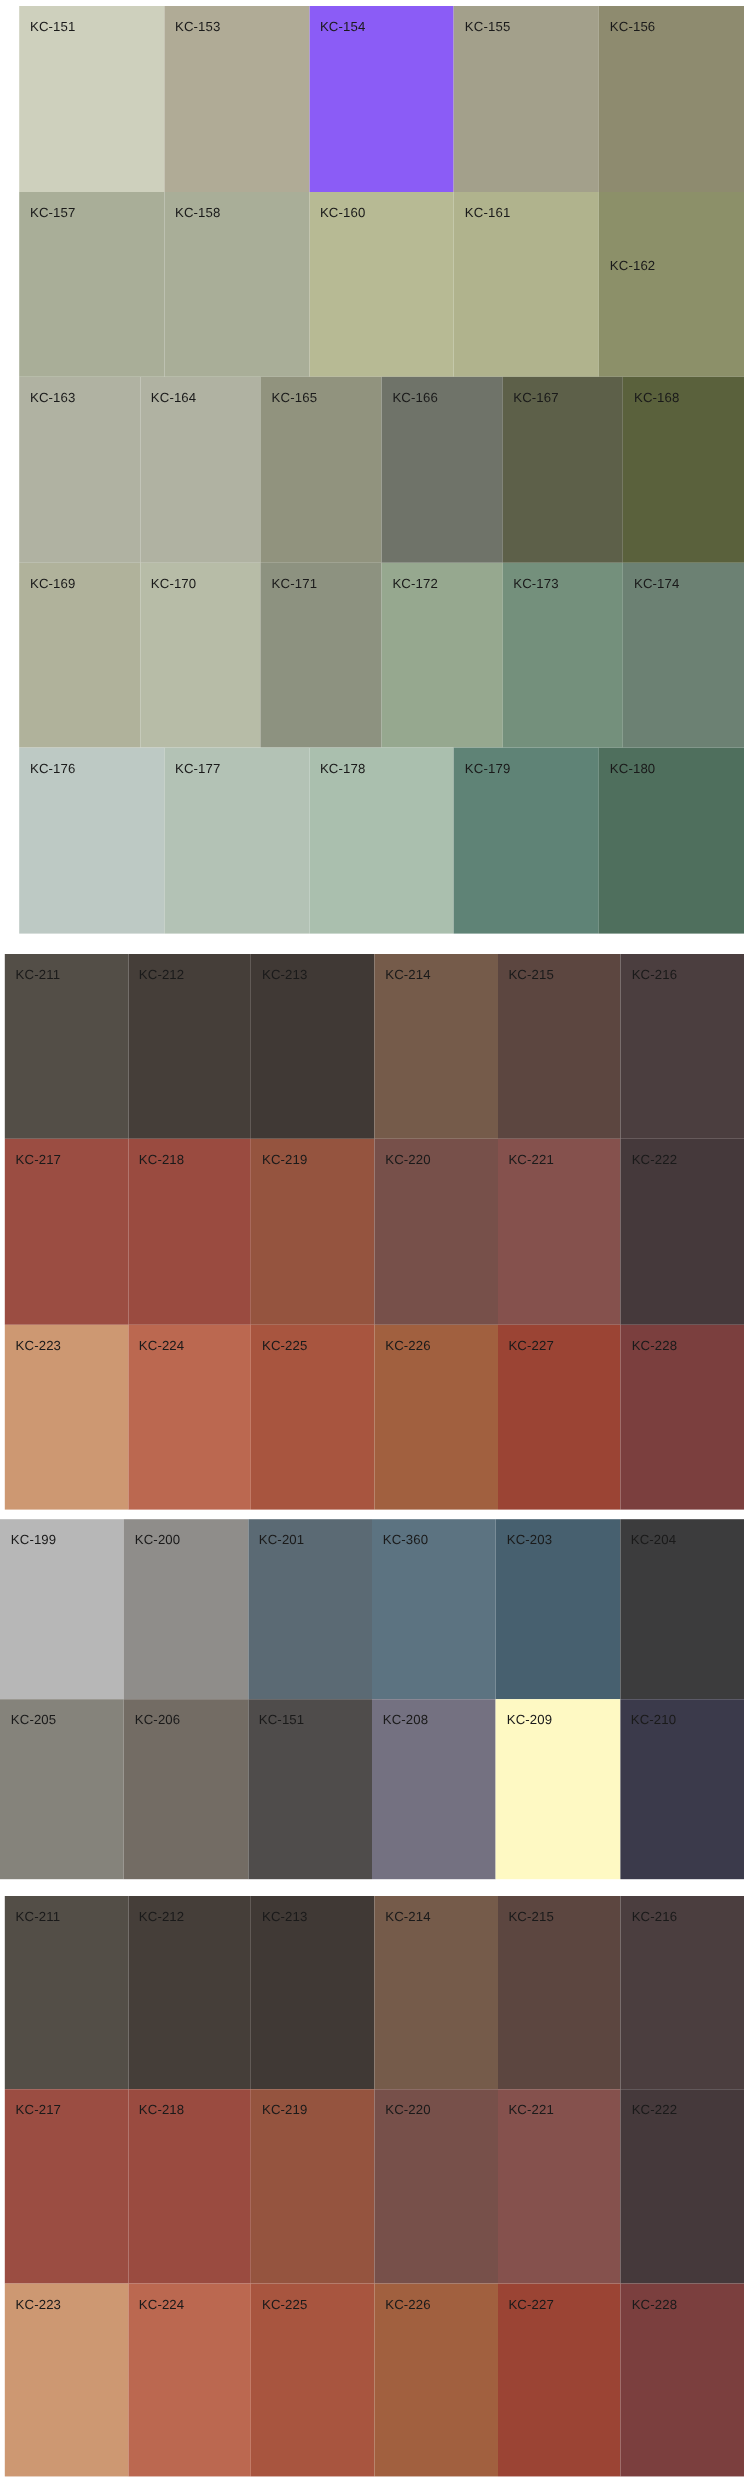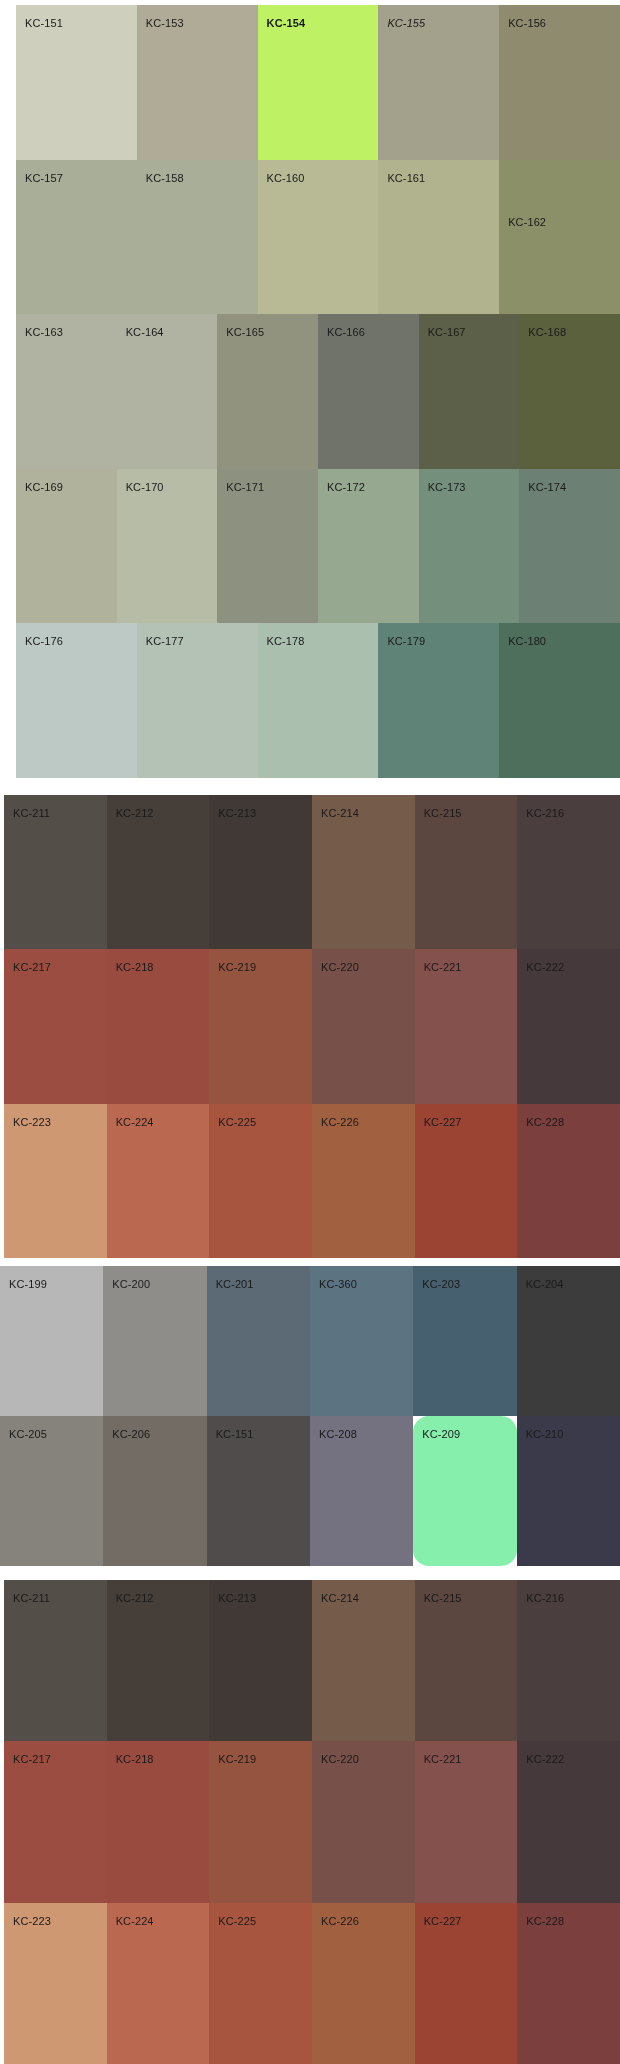--- a/index.html
+++ b/index.html
@@ -69,25 +69,25 @@
 <div id="page">
 
   <div class="panel" id="panel-1">
       <div class="swatch-row">
         <div class="swatch" style="background-color: rgb(206, 208, 189);">
           <span class="swatch-label" style="color: rgb(26, 26, 26);">KC-151</span>
         </div>
         <div class="swatch" style="background-color: rgb(176, 171, 150);">
           <span class="swatch-label" style="color: rgb(26, 26, 26);">KC-153</span>
         </div>
-        <div class="swatch" style="background-color: #bef264; font-weight: bold;">
+        <div class="swatch" style="background-color: #8b5cf6;">
           <span class="swatch-label" style="color: rgb(26, 26, 26);">KC-154</span>
         </div>
         <div class="swatch" style="background-color: rgb(163, 160, 139);">
-          <span class="swatch-label" style="color: rgb(26, 26, 26); font-style: italic;">KC-155</span>
+          <span class="swatch-label" style="color: rgb(26, 26, 26);">KC-155</span>
         </div>
         <div class="swatch" style="background-color: rgb(142, 139, 111);">
           <span class="swatch-label" style="color: rgb(26, 26, 26);">KC-156</span>
         </div>
       </div>
       <div class="swatch-row">
         <div class="swatch" style="background-color: rgb(169, 174, 152);">
           <span class="swatch-label" style="color: rgb(26, 26, 26);">KC-157</span>
         </div>
         <div class="swatch" style="background-color: rgb(169, 174, 152);">
@@ -250,21 +250,21 @@
         </div>
         <div class="swatch" style="background-color: rgb(115, 108, 100);">
           <span class="swatch-label" style="color: rgb(26, 26, 26);">KC-206</span>
         </div>
         <div class="swatch" style="background-color: rgb(79, 76, 75);">
           <span class="swatch-label" style="color: rgb(26, 26, 26);">KC-151</span>
         </div>
         <div class="swatch" style="background-color: rgb(116, 113, 129);">
           <span class="swatch-label" style="color: rgb(26, 26, 26);">KC-208</span>
         </div>
-        <div class="swatch" style="background-color: #86efac; border-radius: 16px;">
+        <div class="swatch" style="background-color: #fef9c3;">
           <span class="swatch-label" style="color: rgb(26, 26, 26);">KC-209</span>
         </div>
         <div class="swatch" style="background-color: rgb(59, 58, 75);">
           <span class="swatch-label" style="color: rgb(26, 26, 26);">KC-210</span>
         </div>
       </div>
     </div>
   <div class="panel" id="panel-4">
       <div class="swatch-row">
         <div class="swatch" style="background-color: rgb(83, 78, 71);">

